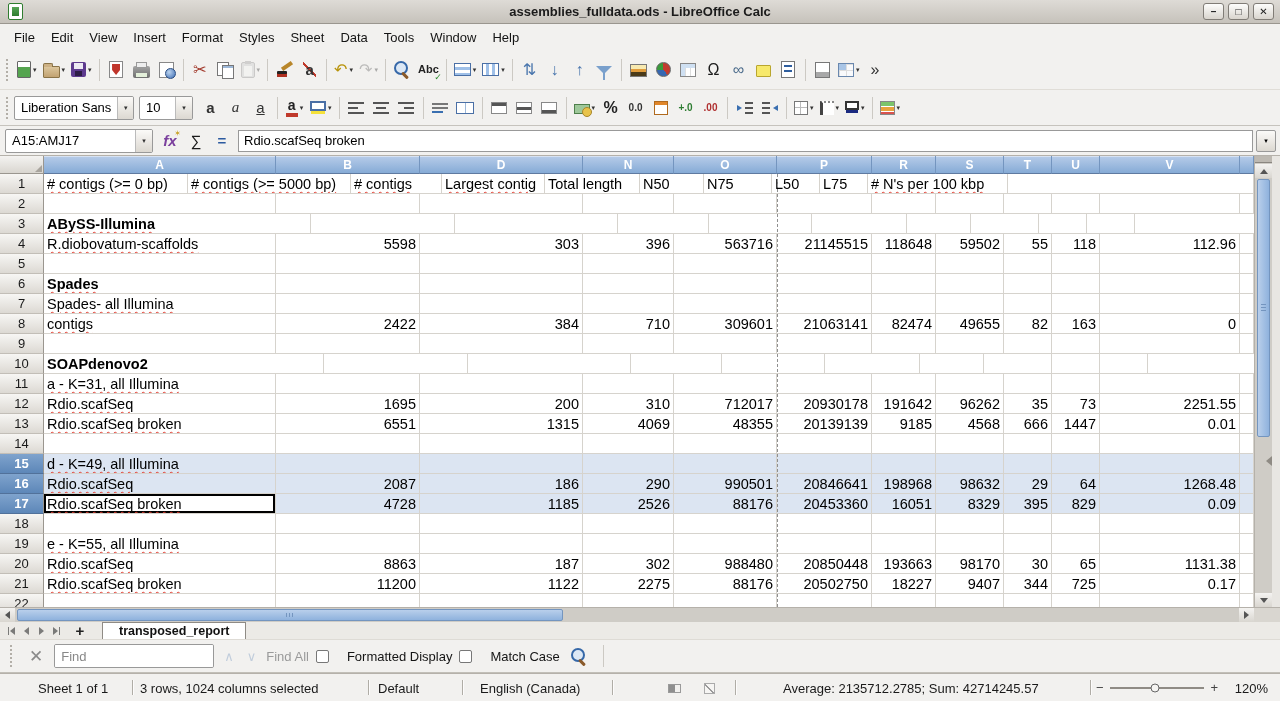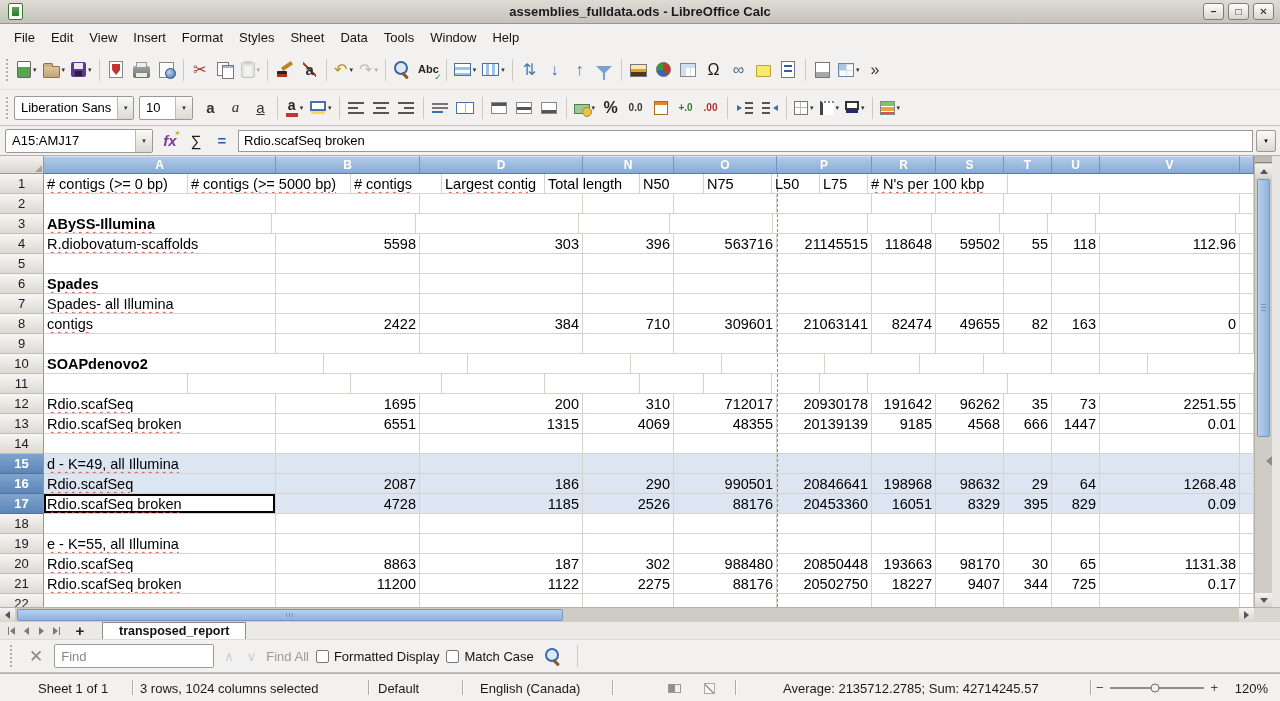--- a/index.html
+++ b/index.html
@@ -165,21 +165,21 @@
   .tab { margin-left:12px; padding:0 16px; background:#fff; border:1px solid #8f8b85; border-bottom:none; display:flex; align-items:center; font-weight:700; color:#111; }
 
   
   .findbar { height:33px; display:flex; align-items:center; background:#f2f1ef; border-bottom:1px solid #c2bfb8; padding-left:6px; font-size:13px; gap:7px; }
   .fclose { font-size:17px; font-weight:700; color:#8a8a8a; padding:0 4px; }
   .findbox { width:160px; height:24px; border:1px solid #999; border-radius:2px; background:#fff; display:flex; overflow:hidden; }
   .findbox input { border:none; outline:none; flex:1; font-size:13px; padding:0 6px; font-family:inherit; color:#222; }
   .findbox input::placeholder { color:#888; }
   .fnav { color:#9ab0cc; font-size:13px; opacity:.55; padding:0 3px; }
   .findall { color:#9a9a9a; }
-  .cbrow { display:flex; align-items:center; gap:5px; }
+  .cbrow { display:flex; align-items:center; gap:18px; }
   .cb { width:13px; height:13px; border:1px solid #777; border-radius:2px; background:#fff; }
   .cblabel { color:#141414; }
 
   
   .status { height:28px; background:#f2f1ef; border-top:1px solid #b5b1aa; position:relative; font-size:13px; color:#1a1a1a; }
   .stx { position:absolute; top:50%; transform:translateY(-50%); white-space:nowrap; }
   .sdiv { position:absolute; top:6px; bottom:6px; width:1px; background:#b0ada6; box-shadow:1px 0 0 rgba(255,255,255,.8); }
   .sico1 { position:absolute; top:10px; width:13px; height:9px; border:1px solid #9a9a9a; background:linear-gradient(90deg,#8f8f8f 55%,transparent 55%); }
   .sico2 { position:absolute; top:9px; width:11px; height:11px; border:1px solid #aaa; background:linear-gradient(45deg,transparent 40%,#9a9a9a 40% 55%,transparent 55%),#f6f5f3; }
   .zoomctl { position:absolute; left:1096px; top:0; bottom:0; width:122px; display:flex; align-items:center; gap:6px; color:#444; }
@@ -513,21 +513,21 @@
             <div class="cell" style="width: 95px;"></div>
             <div class="cell" style="width: 64px;"></div>
             <div class="cell" style="width: 68px;"></div>
             <div class="cell" style="width: 48px;"></div>
             <div class="cell" style="width: 48px;"></div>
             <div class="cell" style="width: 140px;"></div>
             <div class="cell fillcell"></div>
           </div>
           <div class="grow">
             <div class="rhead">3</div>
-            <div class="cell b" style="width: 228px;">
+            <div class="cell b" style="width: 267px;">
               <span class="spl">ABySS-Illumina</span>
             </div>
             <div class="cell" style="width: 144px;"></div>
             <div class="cell" style="width: 163px;"></div>
             <div class="cell" style="width: 91px;"></div>
             <div class="cell" style="width: 103px;"></div>
             <div class="cell" style="width: 95px;"></div>
             <div class="cell" style="width: 64px;"></div>
             <div class="cell" style="width: 68px;"></div>
             <div class="cell" style="width: 48px;"></div>
@@ -685,20 +685,23 @@
             <div class="cell" style="width: 95px;"></div>
             <div class="cell" style="width: 64px;"></div>
             <div class="cell" style="width: 68px;"></div>
             <div class="cell" style="width: 48px;"></div>
             <div class="cell" style="width: 48px;"></div>
             <div class="cell" style="width: 140px;"></div>
             <div class="cell fillcell"></div>
           </div>
           <div class="grow">
             <div class="rhead">11</div>
+            <div class="cell" style="width: 232px;">
+              <span class="spl">a - K=31, all Illumina</span>
+            </div>
             <div class="cell" style="width: 144px;"></div>
             <div class="cell" style="width: 163px;"></div>
             <div class="cell" style="width: 91px;"></div>
             <div class="cell" style="width: 103px;"></div>
             <div class="cell" style="width: 95px;"></div>
             <div class="cell" style="width: 64px;"></div>
             <div class="cell" style="width: 68px;"></div>
             <div class="cell" style="width: 48px;"></div>
             <div class="cell" style="width: 48px;"></div>
             <div class="cell" style="width: 140px;"></div>

